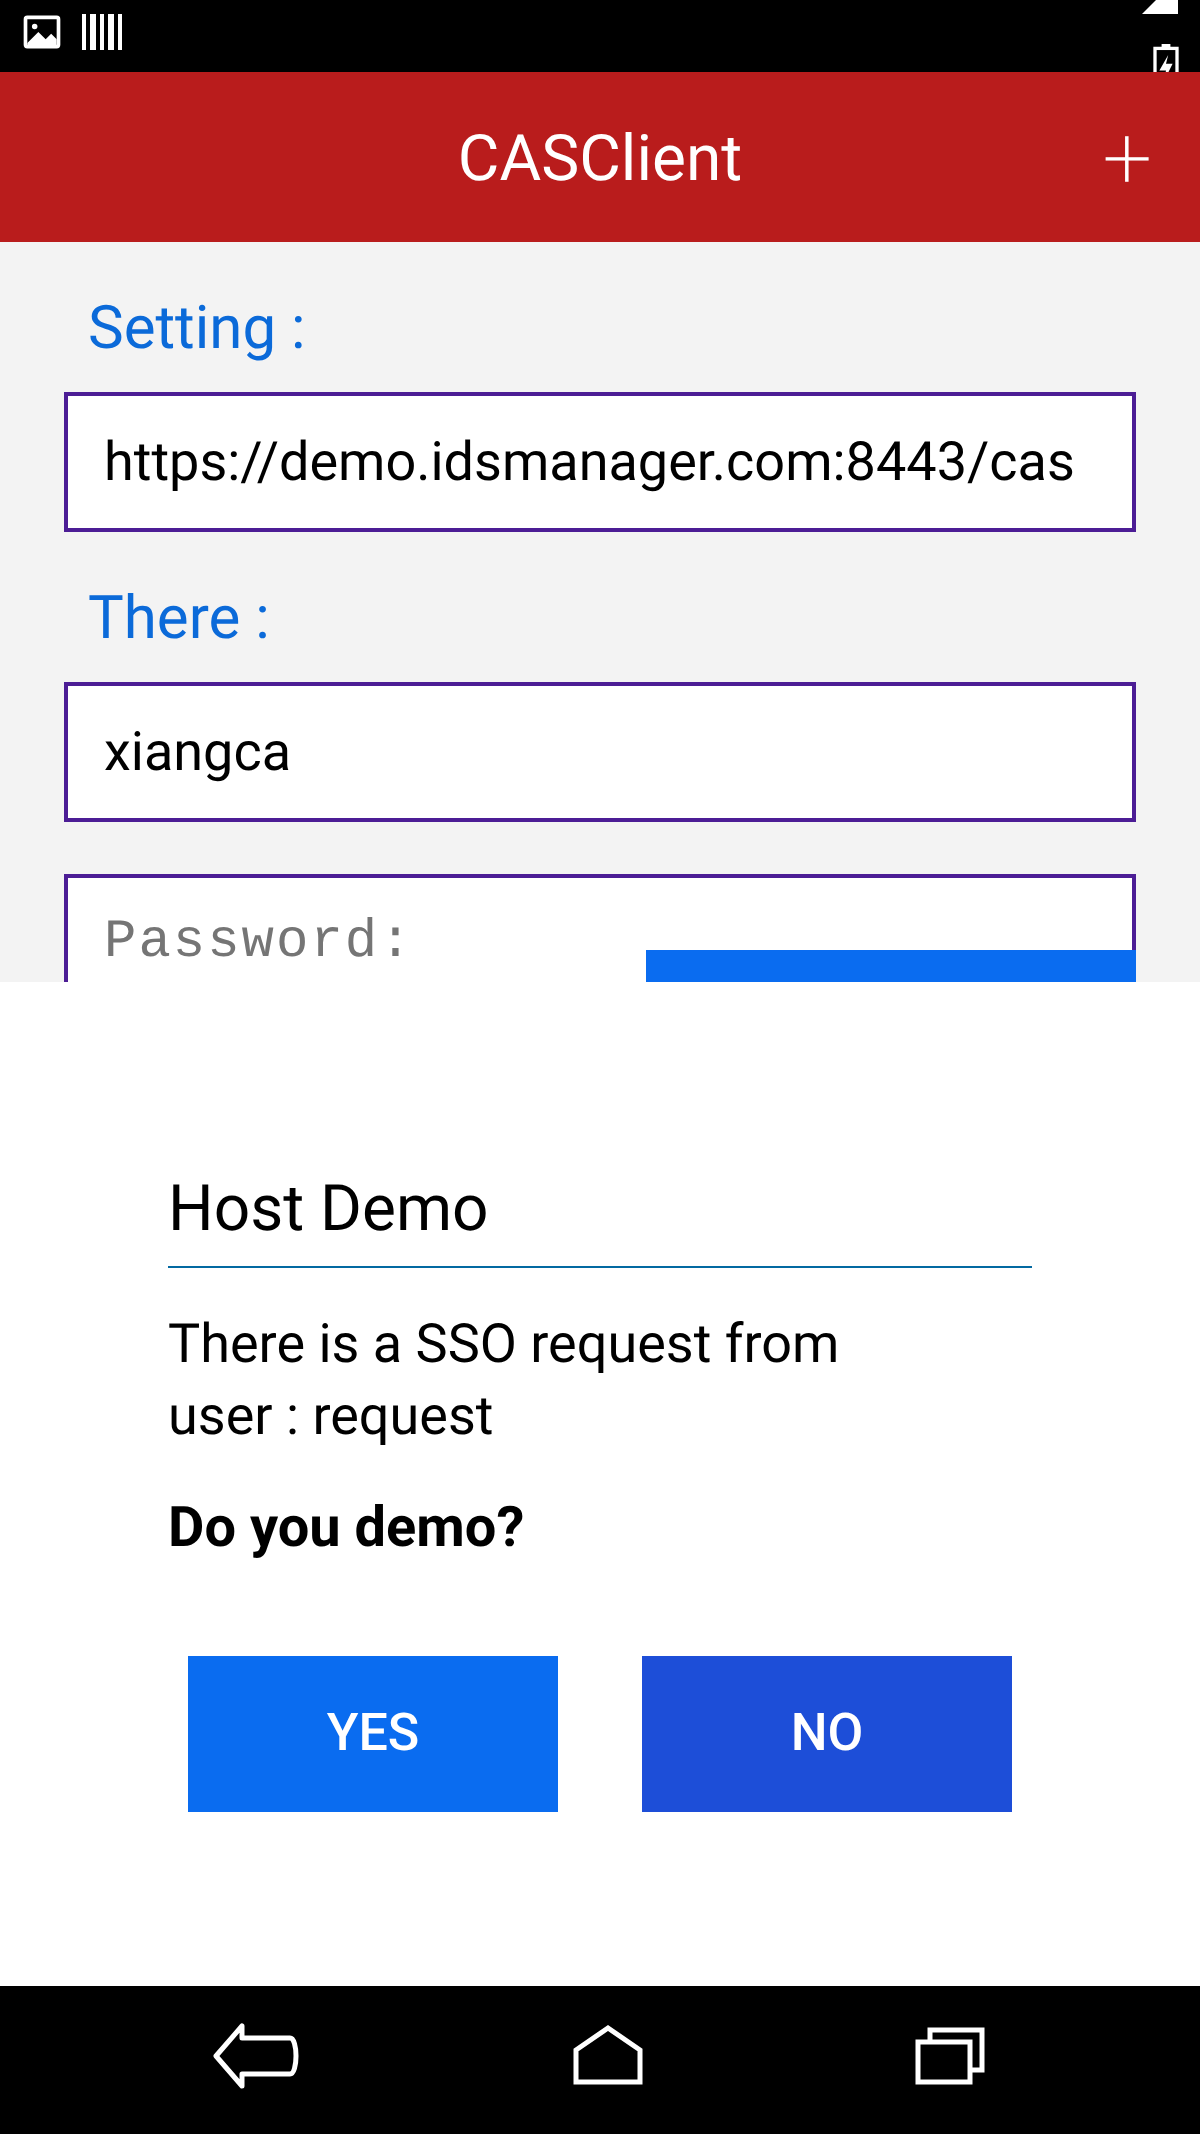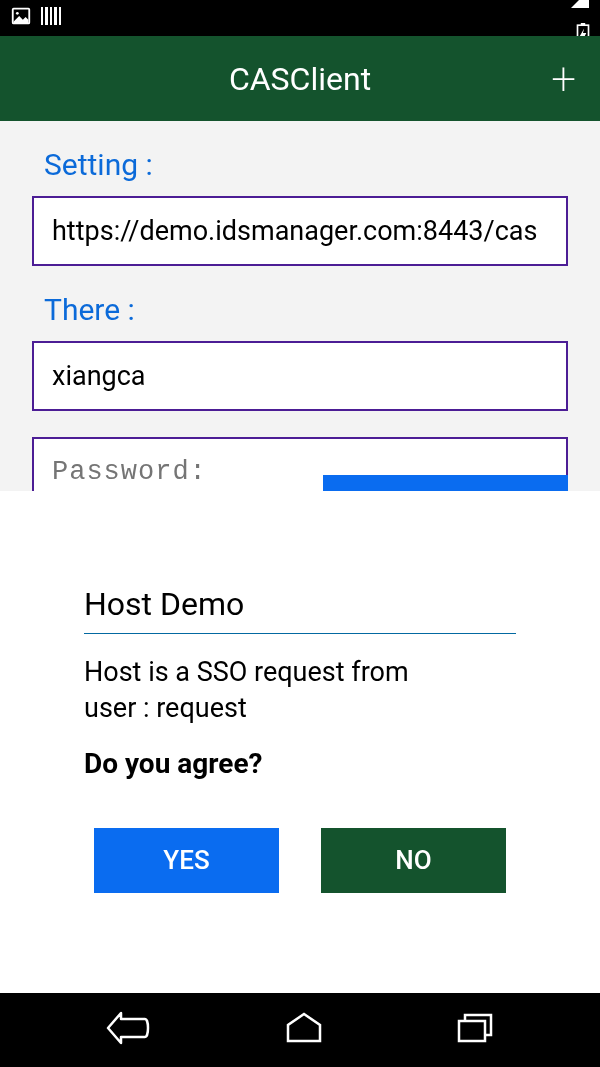--- a/index.html
+++ b/index.html
@@ -17,21 +17,21 @@
       display: flex;
       align-items: center;
       justify-content: space-between;
       padding: 0 10px;
       color: #fff;
     }
     .status-left { display: flex; gap: 8px; align-items: center; }
     .status-right { display: flex; gap: 6px; align-items: flex-end; font-size: 26px; font-weight: 700; flex-direction: column; }
     .app-bar {
       height: 85px;
-      background: #14532d;
+      background: #b91c1c;
       display: flex;
       align-items: center;
       justify-content: center;
       position: relative;
       color: #fff;
     }
     .app-title { font-size: 32px; font-weight: 400; }
     .plus-button {
       position: absolute;
       right: 24px;
@@ -96,30 +96,30 @@
       font-weight: 700;
       margin-bottom: 48px;
     }
     .btn-row {
       display: flex;
       gap: 42px;
       padding: 0 10px;
     }
     .btn {
       flex: 1;
-      height: 65px;
+      height: 78px;
       display: flex;
       align-items: center;
       justify-content: center;
       color: #fff;
       font-size: 26px;
       font-weight: 500;
     }
     .btn-yes { background: #0a6cf0; }
-    .btn-no { background: #14532d; }
+    .btn-no { background: #1d4ed8; }
     .nav-bar {
       position: absolute;
       bottom: 0; left:0; right:0;
       height: 74px;
       background: #000;
       display: flex;
       align-items: center;
       justify-content: space-around;
       padding: 0 40px;
     }
@@ -180,24 +180,24 @@
   <div class="label">There :</div>
   <input class="input-box" value="xiangca" style="">
   <input class="input-box mono" placeholder="Password:" style="">
 </div>
 
 <div class="blue-strip"></div>
 
 <div class="sheet">
   <div class="sheet-title">Host Demo</div>
   <div class="sheet-body">
-    <div>Host is a SSO request from</div>
+    <div>There is a SSO request from</div>
     <div>user : request</div>
   </div>
-  <div class="sheet-question">Do you agree?</div>
+  <div class="sheet-question">Do you demo?</div>
   <div class="btn-row">
     <div class="btn btn-yes">YES</div>
     <div class="btn btn-no">NO</div>
   </div>
 </div>
 
 <div class="nav-bar">
   <span class="nav-icon">
     <svg width="48" height="38" viewBox="0 0 48 38" fill="none" stroke="#fff" stroke-width="2.5">
         <path d="M40 10 C44 10 44 28 40 28 L16 28 L16 34 L3 19 L16 4 L16 10 Z" stroke-linejoin="round"></path>

